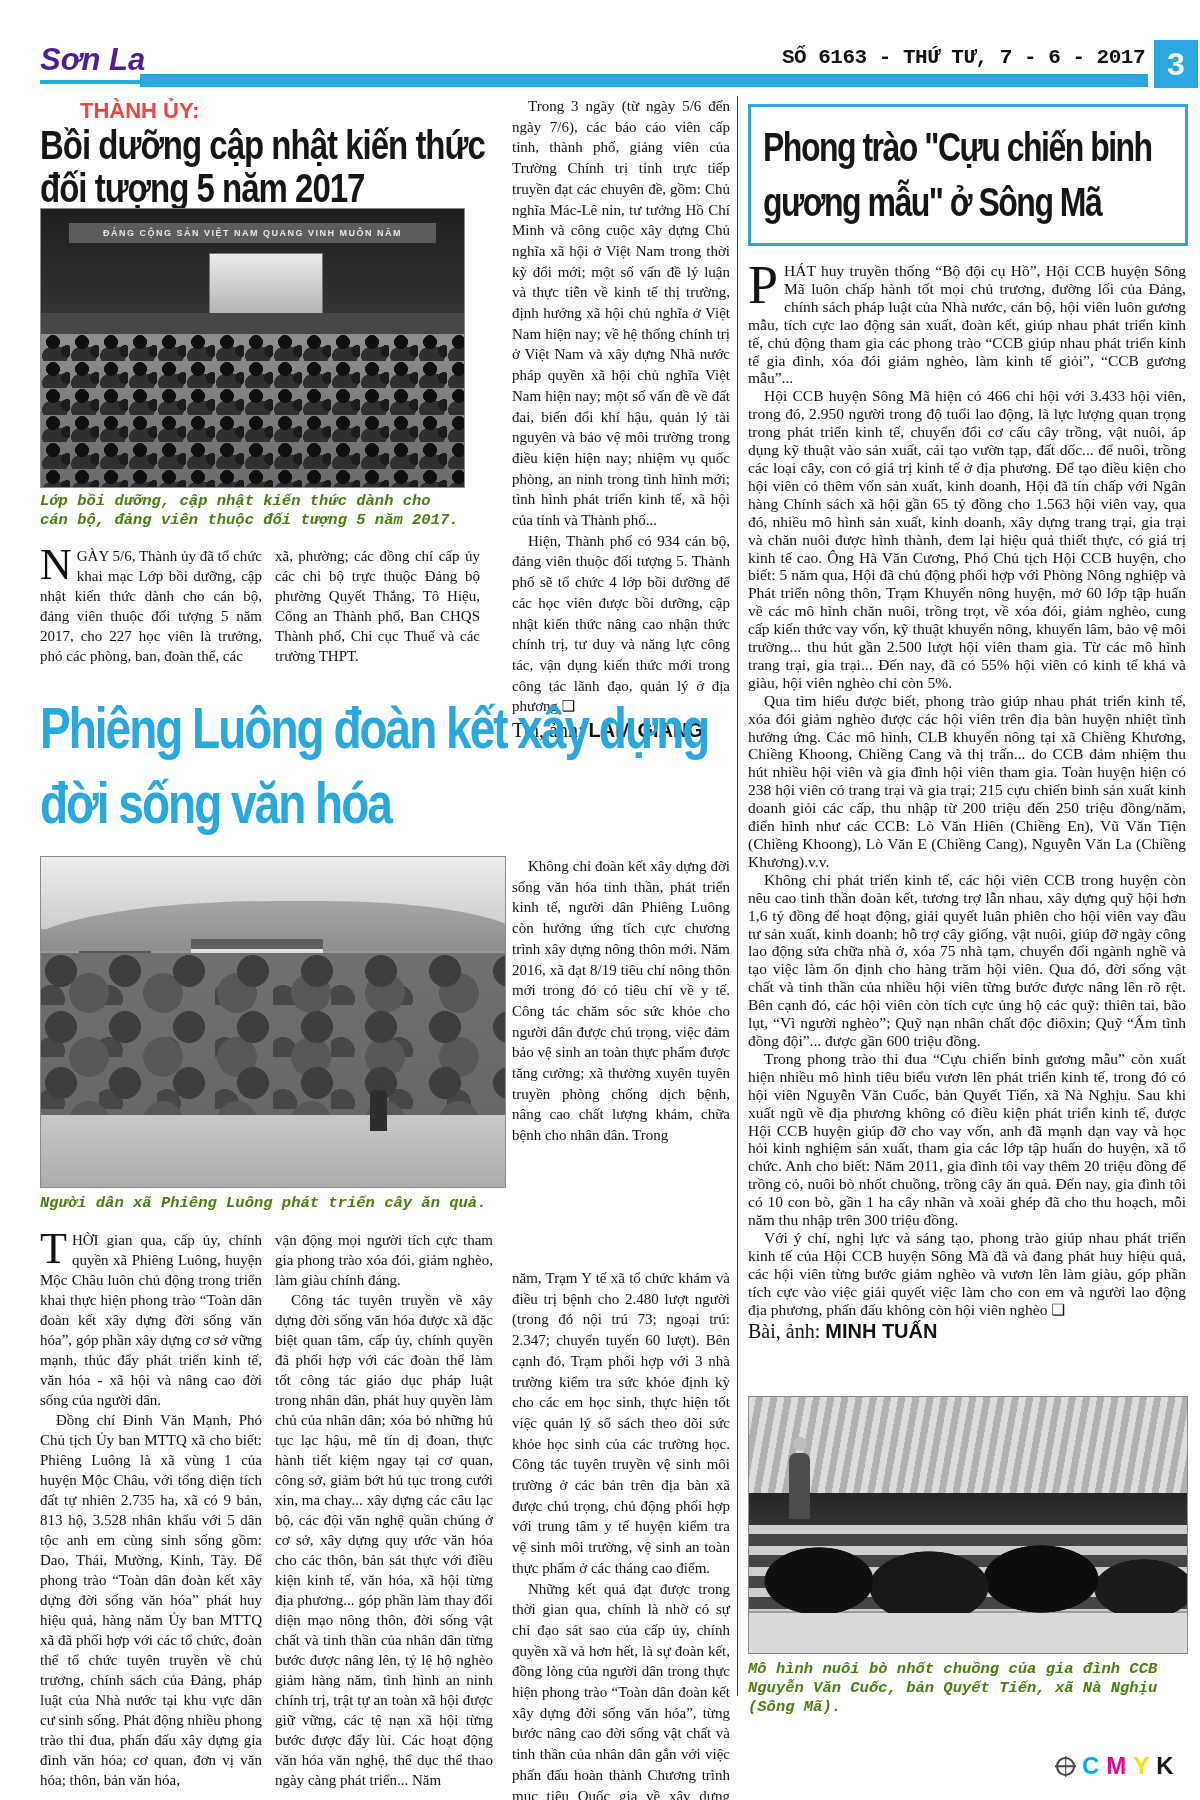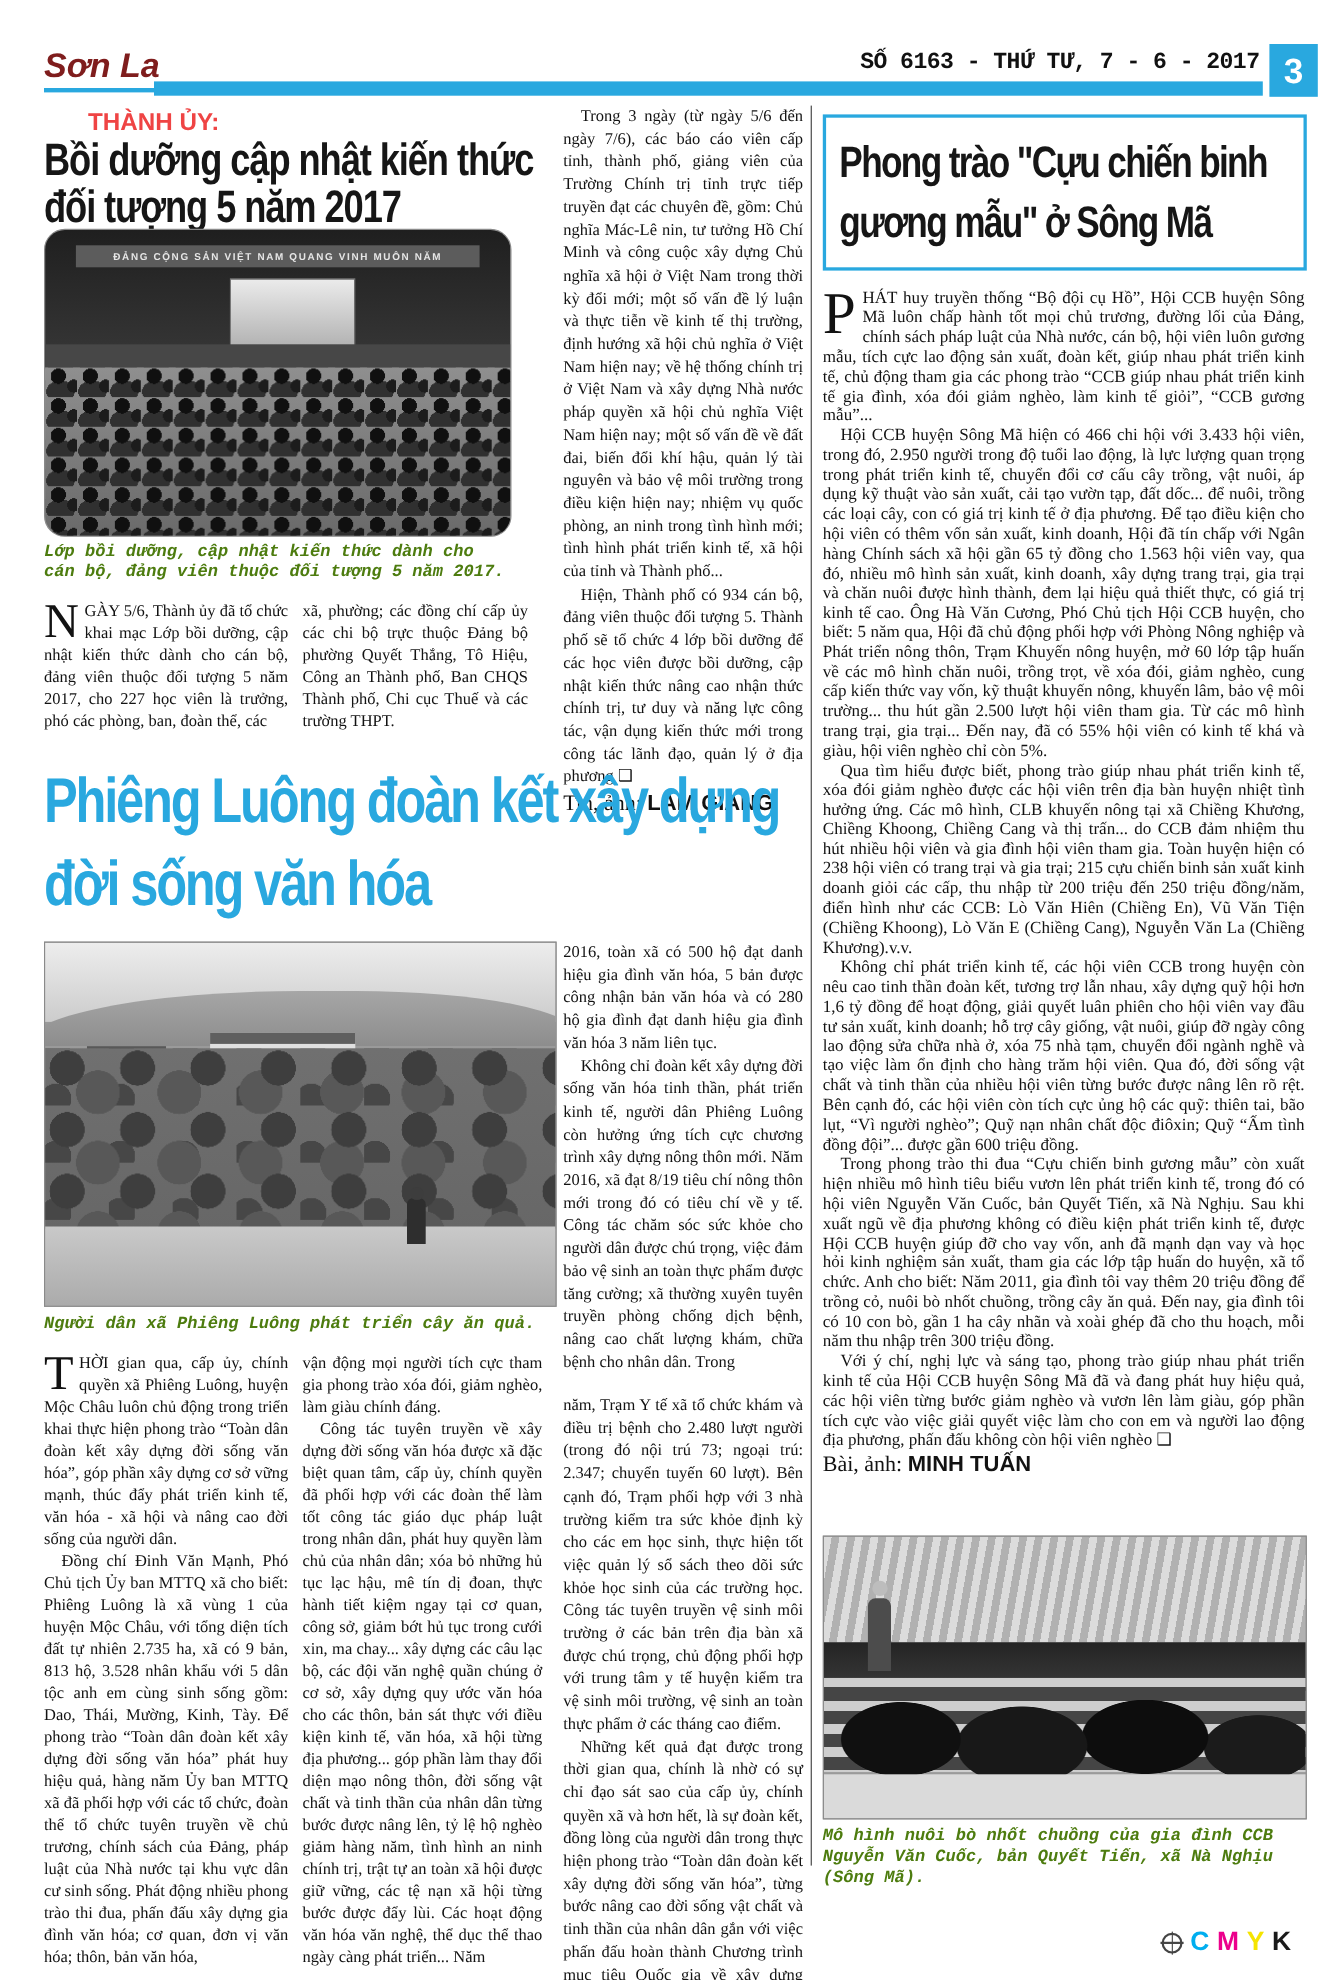--- a/index.html
+++ b/index.html
@@ -1,21 +1,21 @@
 <!DOCTYPE html>
 <html><head>
 <meta charset="utf-8">
 <style>
   html,body{margin:0;padding:0;background:#e9e9e9;}
   .page{position:relative;width:1200px;height:1800px;background:#fff;margin:0 auto;
         font-family:"Liberation Serif",serif;color:#121212;overflow:hidden;}
   .abs{position:absolute;}
   
   .masthead{left:40px;top:42px;font-family:"Liberation Sans",sans-serif;font-weight:bold;
-            font-style:italic;font-size:31px;color:#7f1d1d;border-bottom:4px solid #29a8df;
+            font-style:italic;font-size:31px;color:#4c1d95;border-bottom:4px solid #29a8df;
             padding-bottom:2px;}
   .hbar{left:140px;top:74px;width:1008px;height:13px;background:#29a8df;}
   .issue{left:640px;top:46px;width:505px;text-align:right;font-family:Liberation Mono, monospace;
          font-weight:bold;font-size:21px;letter-spacing:-0.5px;color:#111;}
   .pagebox{left:1154px;top:40px;width:44px;height:48px;background:#29a8df;color:#fff;
            font-family:"Liberation Sans",sans-serif;font-weight:bold;font-size:32px;
            text-align:center;line-height:48px;}
   .vrule{left:737px;top:96px;width:1px;height:1600px;background:#3a3a3a;}
   
   .kicker{font-family:"Liberation Sans",sans-serif;font-weight:bold;font-size:22px;color:#ef4444;margin-left:40px;}
@@ -93,21 +93,21 @@
   <div class="abs issue">SỐ 6163 - THỨ TƯ, 7 - 6 - 2017</div>
   <div class="abs pagebox">3</div>
   <div class="abs vrule"></div>
 
   <div class="abs kicker" style="left:40px;top:98px;">THÀNH ỦY:</div>
   <div class="abs" style="left:40px;top:124px;width:470px;height:86px;">
     <div class="cond hl1"><span>Bồi dưỡng cập nhật kiến thức</span><br>
     <span>đối tượng 5 năm 2017</span></div>
   </div>
 
-  <div class="photo" style="left:40px;top:208px;width:423px;height:278px;border-radius:19px;">
+  <div class="photo" style="left:40px;top:208px;width:423px;height:278px;">
     <div class="p1-top"></div>
     <div class="p1-banner">ĐẢNG CỘNG SẢN VIỆT NAM QUANG VINH MUÔN NĂM</div>
     <div class="p1-screen"></div>
     <div class="p1-stage"></div>
     <div class="p1-crowd"></div>
   </div>
   <div class="abs caption" style="left:40px;top:492px;width:423px;">Lớp bồi dưỡng, cập nhật kiến thức dành cho cán bộ, đảng viên thuộc đối tượng 5 năm 2017.</div>
 
   <div class="abs" style="left:40px;top:546px;width:222px;">
     <p class="bt"><span class="dc">N</span><span>GÀY 5/6, Thành ủy đã tổ chức khai mạc Lớp bồi dưỡng, cập nhật kiến thức dành cho cán bộ, đảng viên thuộc đối tượng 5 năm 2017, cho 227 học viên là trưởng, phó các phòng, ban, đoàn thể, các</span></p>
@@ -154,21 +154,20 @@
     <div class="p2-sky"></div>
     <div class="p2-hill"></div>
     <div class="p2-house"></div>
     <div class="p2-house2"></div>
     <div class="p2-trees"></div>
     <div class="p2-ground"></div>
     <div class="p2-person"></div>
     <div class="p2-phead"></div>
   </div>
   <div class="abs mid" style="left:512px;top:856px;width:218px;">
-    <p class="bt">2016, toàn xã có 500 hộ đạt danh hiệu gia đình văn hóa, 5 bản được công nhận bản văn hóa và có 280 hộ gia đình đạt danh hiệu gia đình văn hóa 3 năm liên tục.</p>
     <p class="bt ind">Không chỉ đoàn kết xây dựng đời sống văn hóa tinh thần, phát triển kinh tế, người dân Phiêng Luông còn hưởng ứng tích cực chương trình xây dựng nông thôn mới. Năm 2016, xã đạt 8/19 tiêu chí nông thôn mới trong đó có tiêu chí về y tế. Công tác chăm sóc sức khỏe cho người dân được chú trọng, việc đảm bảo vệ sinh an toàn thực phẩm được tăng cường; xã thường xuyên tuyên truyền phòng chống dịch bệnh, nâng cao chất lượng khám, chữa bệnh cho nhân dân. Trong</p>
   </div>
   <div class="abs caption" style="left:40px;top:1194px;width:464px;">Người dân xã Phiêng Luông phát triển cây ăn quả.</div>
 
   <div class="abs" style="left:40px;top:1230px;width:222px;">
     <p class="bt"><span class="dc">T</span><span>HỜI gian qua, cấp ủy, chính quyền xã Phiêng Luông, huyện Mộc Châu luôn chủ động trong triển khai thực hiện phong trào “Toàn dân đoàn kết xây dựng đời sống văn hóa”, góp phần xây dựng cơ sở vững mạnh, thúc đẩy phát triển kinh tế, văn hóa - xã hội và nâng cao đời sống của người dân.</span></p>
     <p class="bt ind">Đồng chí Đinh Văn Mạnh, Phó Chủ tịch Ủy ban MTTQ xã cho biết: Phiêng Luông là xã vùng 1 của huyện Mộc Châu, với tổng diện tích đất tự nhiên 2.735 ha, xã có 9 bản, 813 hộ, 3.528 nhân khẩu với 5 dân tộc anh em cùng sinh sống gồm: Dao, Thái, Mường, Kinh, Tày. Để phong trào “Toàn dân đoàn kết xây dựng đời sống văn hóa” phát huy hiệu quả, hàng năm Ủy ban MTTQ xã đã phối hợp với các tổ chức, đoàn thể tổ chức tuyên truyền về chủ trương, chính sách của Đảng, pháp luật của Nhà nước tại khu vực dân cư sinh sống. Phát động nhiều phong trào thi đua, phấn đấu xây dựng gia đình văn hóa; cơ quan, đơn vị văn hóa; thôn, bản văn hóa,</p>
   </div>
   <div class="abs" style="left:275px;top:1230px;width:218px;">
     <p class="bt">vận động mọi người tích cực tham gia phong trào xóa đói, giảm nghèo, làm giàu chính đáng.</p>

